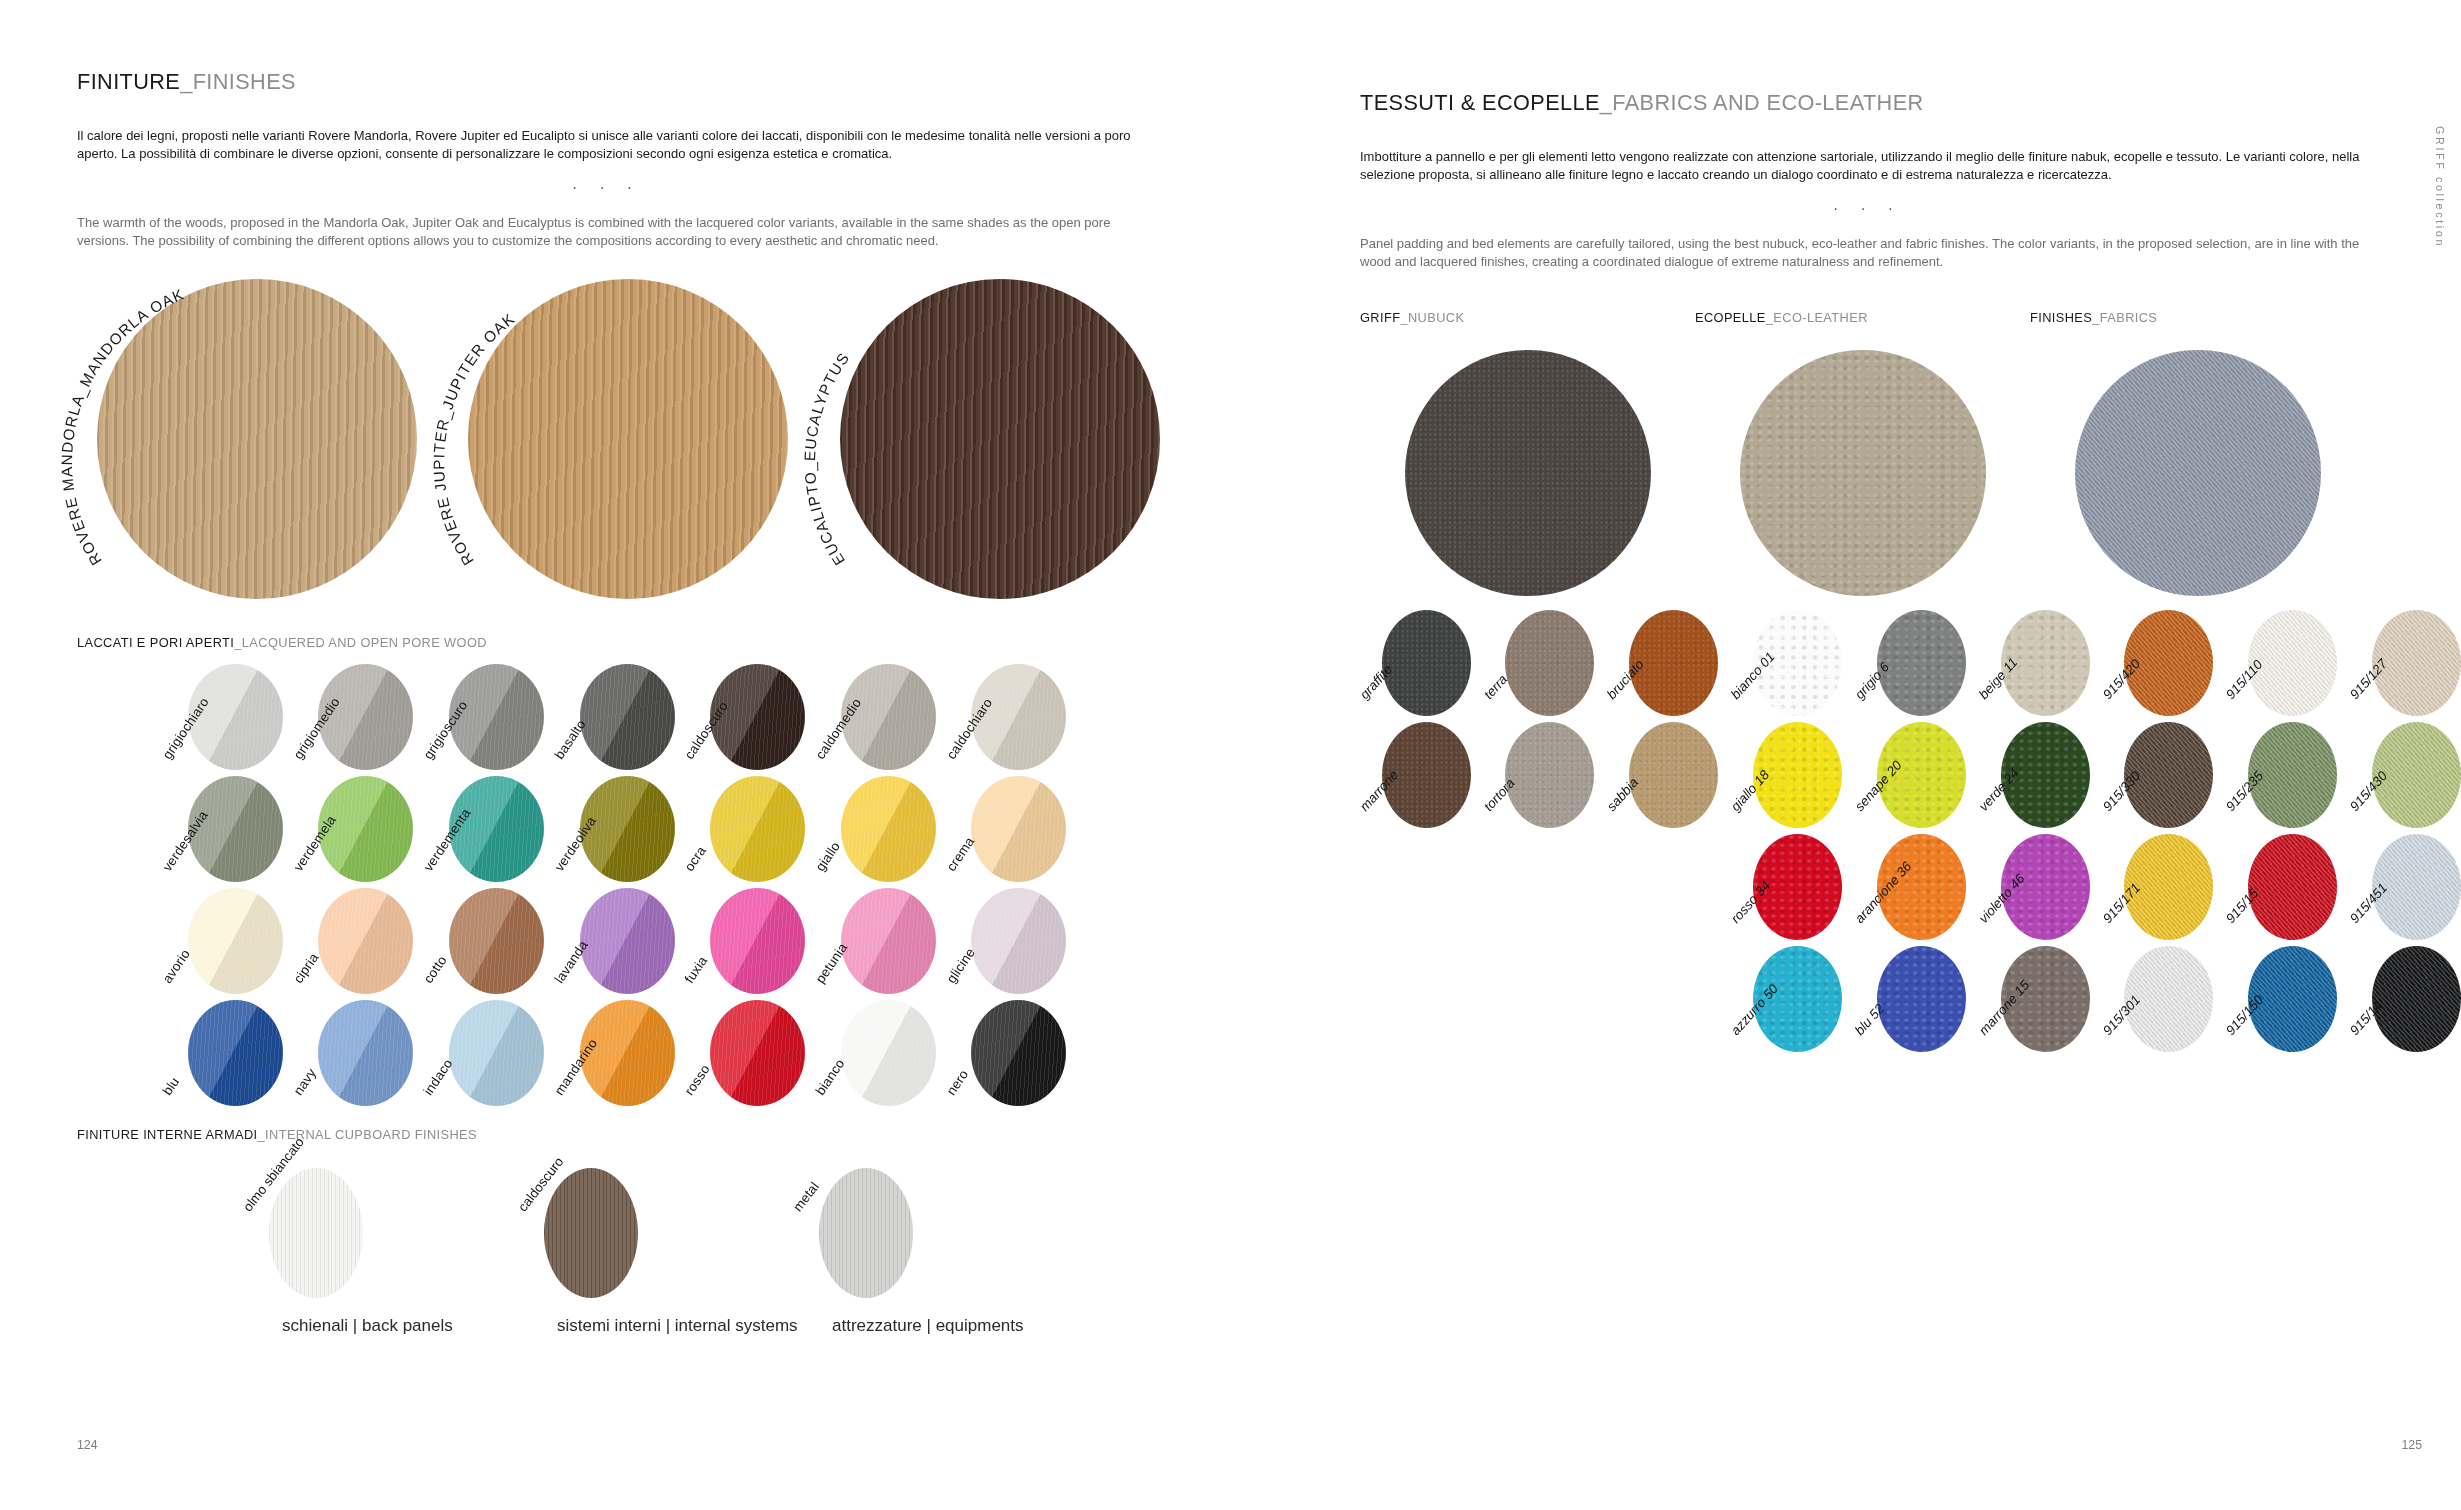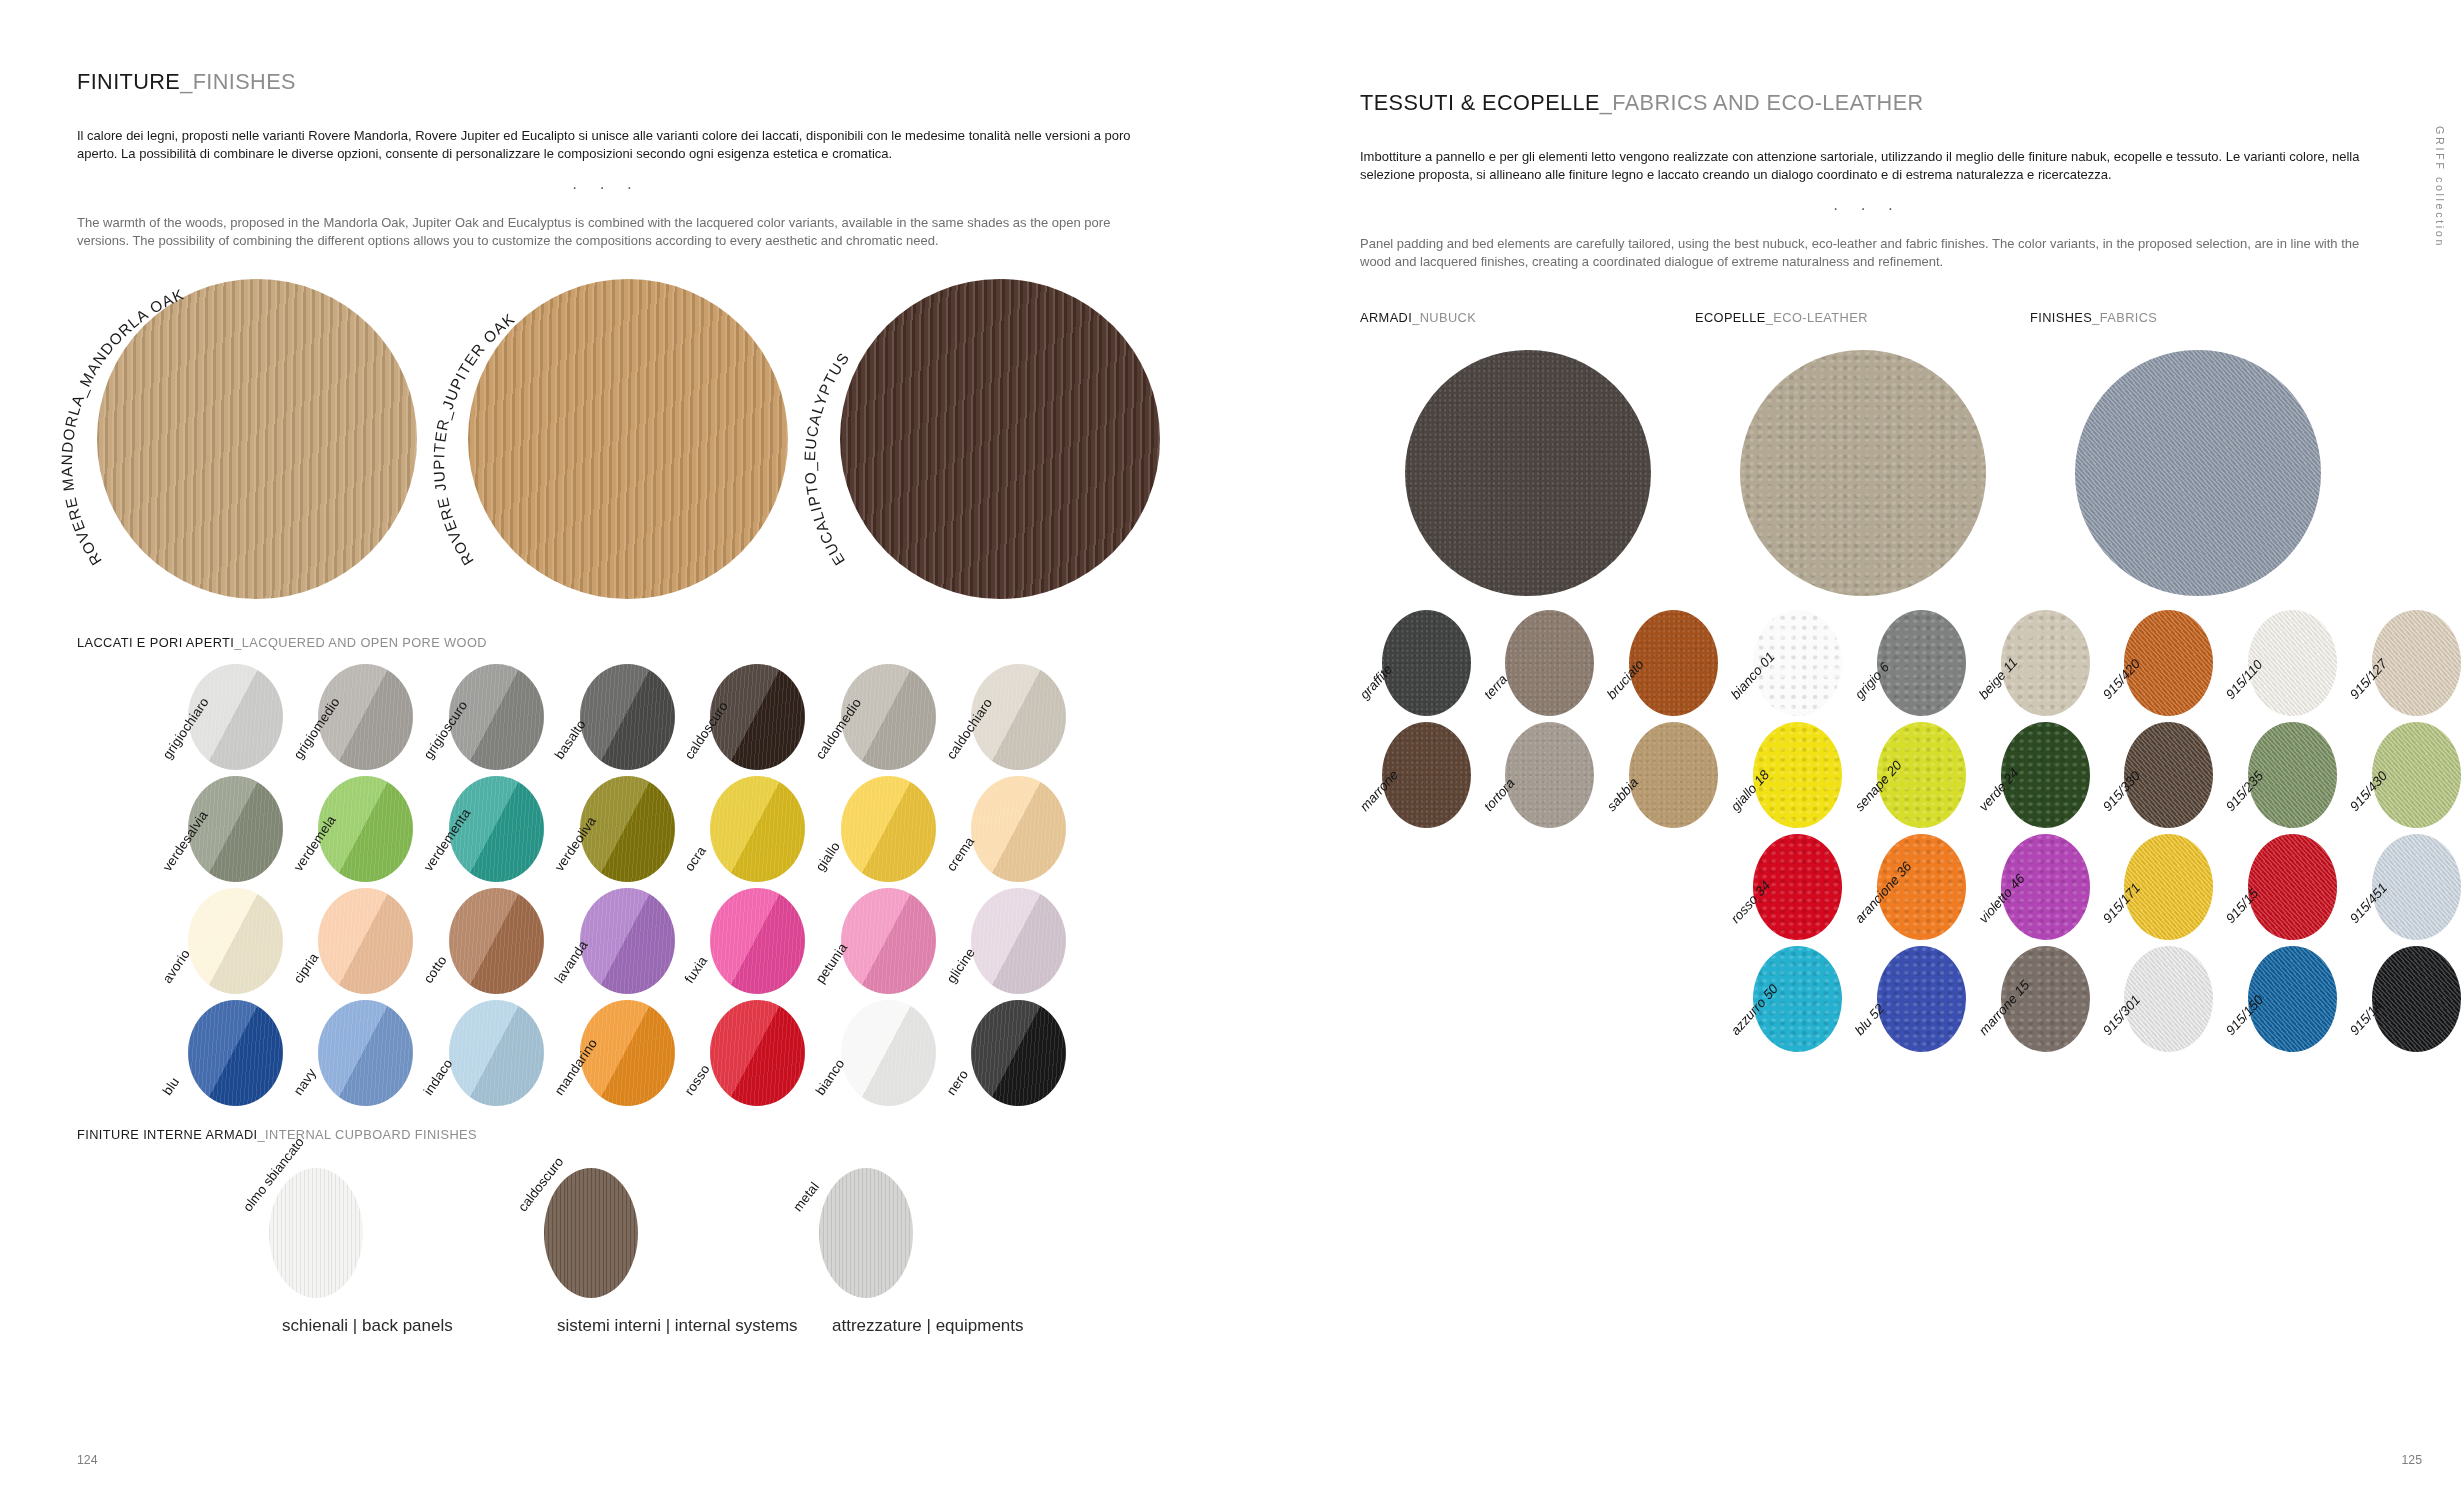--- a/index.html
+++ b/index.html
@@ -61,21 +61,21 @@
   .mat-big-wrap{width:335px;display:flex;justify-content:center;}
   .mat-big{width:246px;height:246px;border-radius:50%;position:relative;overflow:hidden;}
 
   
   .int-grid{display:flex;margin-top:25.6px;margin-left:177px;gap:152px;}
   .int-cell{position:relative;width:123px;text-align:center;}
   .int-oval{width:94px;height:130px;border-radius:50%/50%;margin:0 auto;position:relative;overflow:hidden;}
   .int-lbl{position:absolute;left:-13.8px;top:37px;transform-origin:left top;transform:rotate(-52deg);white-space:nowrap;font-size:13.3px;color:#141414;}
   .int-cap{font-size:17px;color:#2a2a2a;margin-top:17.7px;white-space:nowrap;margin-left:28px;}
 
-  .pagenum{position:absolute;bottom:43px;font-size:12.3px;color:#7d7d7d;}
+  .pagenum{position:absolute;bottom:58px;font-size:12.3px;color:#7d7d7d;}
   .griff{position:absolute;right:15.8px;top:126px;writing-mode:vertical-rl;font-size:10.8px;letter-spacing:2.6px;color:#8b8b8b;}
 </style>
 </head>
 <body>
 
 <div class="spread">
 
   <div class="page page-left">
 
     <div class="sec-title">
@@ -349,21 +349,21 @@
 
     <div class="sec-title">
       <span>TESSUTI &amp; ECOPELLE</span><span class="light">_</span><span class="light">FABRICS AND ECO-LEATHER</span>
     </div>
 
     <div class="body-par" style="margin-top:31.5px;max-width:1015px;">Imbottiture a pannello e per gli elementi letto vengono realizzate con attenzione sartoriale, utilizzando il meglio delle finiture nabuk, ecopelle e tessuto. Le varianti colore, nella selezione proposta, si allineano alle finiture legno e laccato creando un dialogo coordinato e di estrema naturalezza e ricercatezza.</div>
     <div class="dots" style="width:1015px;">· · ·</div>
     <div class="body-par en" style="max-width:1015px;">Panel padding and bed elements are carefully tailored, using the best nubuck, eco-leather and fabric finishes. The color variants, in the proposed selection, are in line with the wood and lacquered finishes, creating a coordinated dialogue of extreme naturalness and refinement.</div>
 
     <div style="display:flex;margin-top:39px;" id="mat-heads">
-        <div class="sub-head" style="width: 335px;"><span>ARMADI</span><span class="light">_</span><span class="light">NUBUCK</span></div>
+        <div class="sub-head" style="width: 335px;"><span>GRIFF</span><span class="light">_</span><span class="light">NUBUCK</span></div>
         <div class="sub-head" style="width: 335px;"><span>ECOPELLE</span><span class="light">_</span><span class="light">ECO-LEATHER</span></div>
         <div class="sub-head" style="width: 335px;"><span>FINISHES</span><span class="light">_</span><span class="light">FABRICS</span></div>
       </div>
     <div class="mat-row" id="mat-bigs">
         <div class="mat-big-wrap">
           <div class="mat-big" style="background: rgb(75, 68, 65);">
             <div class="tex-nabuk"></div>
           </div>
         </div>
         <div class="mat-big-wrap">

